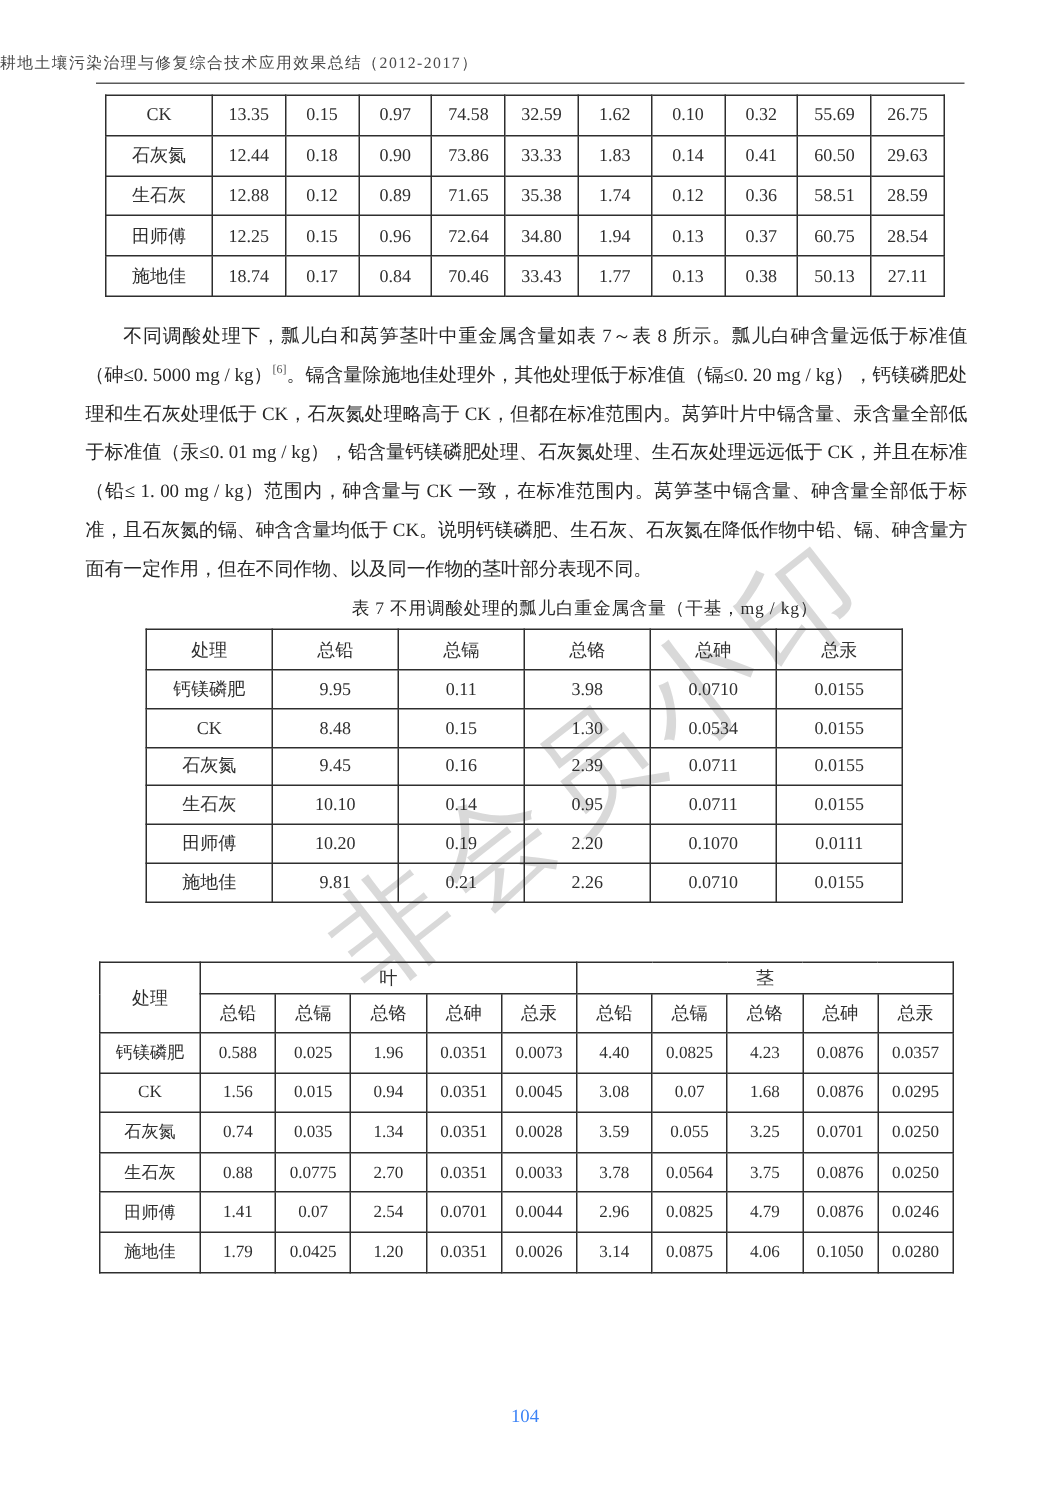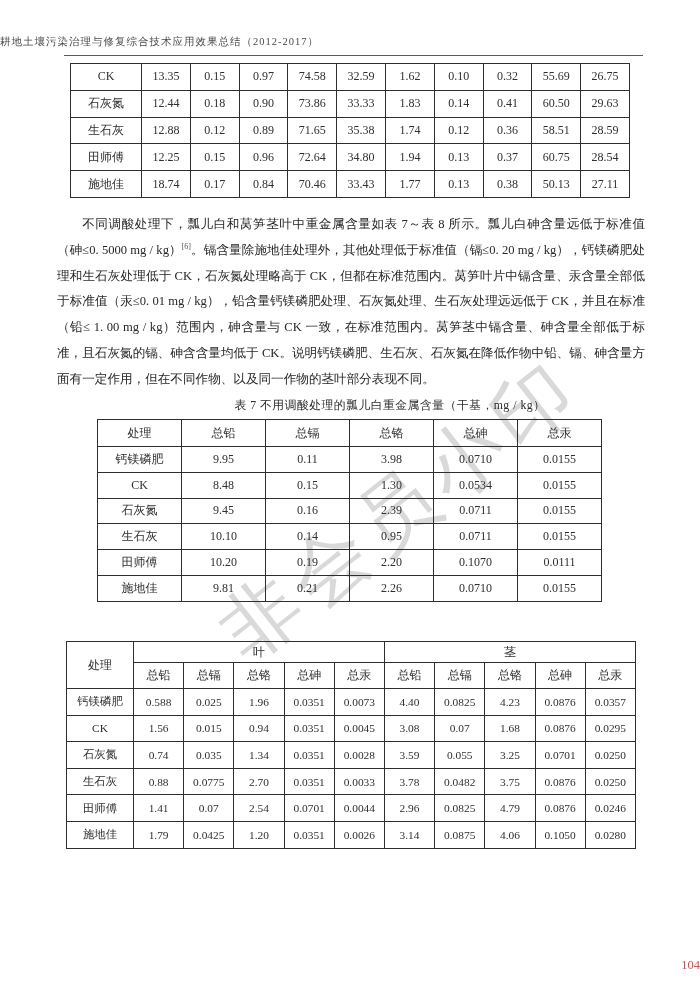--- a/index.html
+++ b/index.html
@@ -51,22 +51,22 @@
 
   .table8{position:absolute;top:641px;left:66px;}
   .table8 table{width:570px;}
   .table8 .grp-row th{height:20px;}
   .table8 .sub-row th{height:25px;}
   .table8 th:first-child{width:62px;}
   .table8 td{height:25.6px;}
   .table8 td{font-size:11.4px;}
 
   .page-number{
-    position:absolute;top:958px;left:0;width:100%;text-align:right;
-    font-size:12.5px;color:#ef4444;
+    position:absolute;top:937px;left:0;width:100%;text-align:center;
+    font-size:12.5px;color:#3b82f6;
   }
 
   .watermark{
     position:absolute;top:458px;left:148px;width:505px;text-align:center;
     font-size:78px;letter-spacing:8px;white-space:nowrap;
     color:rgba(130,130,130,0.30);
     transform:rotate(-38deg);
     pointer-events:none;user-select:none;
     font-family:"Liberation Sans","DejaVu Sans",sans-serif;
   }
@@ -283,21 +283,21 @@
             <td>0.0250</td>
           </tr>
           <tr>
             <td>生石灰</td>
             <td>0.88</td>
             <td>0.0775</td>
             <td>2.70</td>
             <td>0.0351</td>
             <td>0.0033</td>
             <td>3.78</td>
-            <td>0.0482</td>
+            <td>0.0564</td>
             <td>3.75</td>
             <td>0.0876</td>
             <td>0.0250</td>
           </tr>
           <tr>
             <td>田师傅</td>
             <td>1.41</td>
             <td>0.07</td>
             <td>2.54</td>
             <td>0.0701</td>

